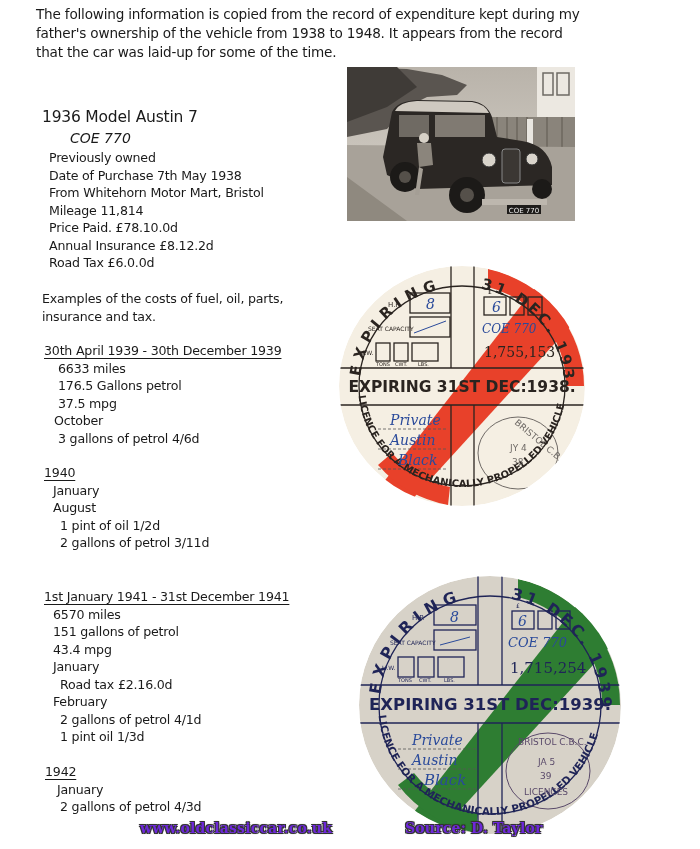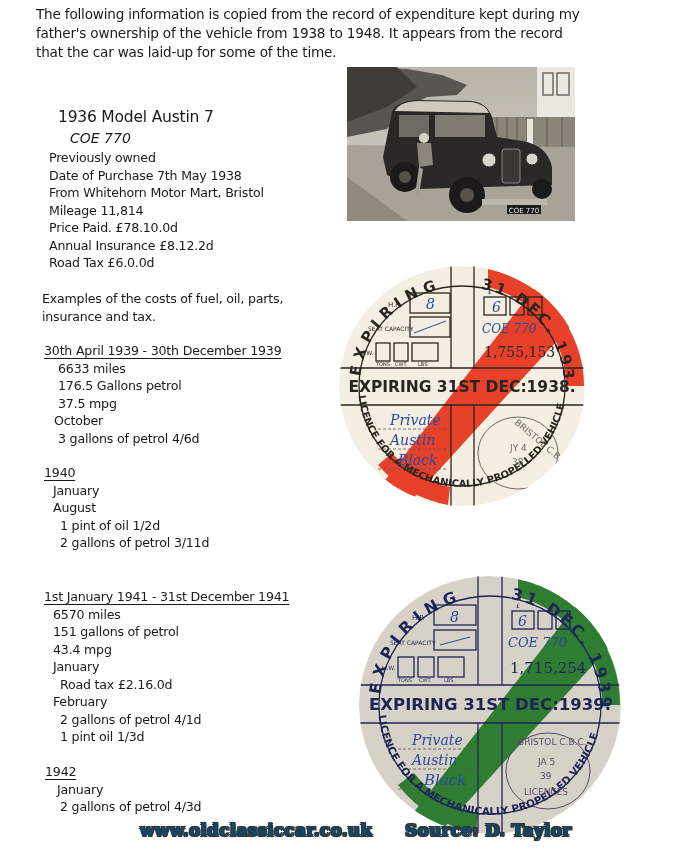--- a/index.html
+++ b/index.html
@@ -1,36 +1,36 @@
 <!DOCTYPE html>
 <html><head>
 <meta charset="utf-8">
 <style>
   html, body { margin: 0; padding: 0; background: #ffffff; }
   body { width: 700px; height: 849px; position: relative; overflow: hidden;
          font-family: "DejaVu Sans", sans-serif; color: #1a1a1a; }
   .abs { position: absolute; }
   .intro { left: 36px; top: 5px; width: 560px; font-size: 13.6px; line-height: 19px; letter-spacing: -0.2px; }
   .intro div { white-space: nowrap; }
-  .title { left: 42px; top: 108px; font-size: 15.5px; letter-spacing: -0.2px; margin-left: 16px; }
+  .title { left: 42px; top: 108px; font-size: 15.5px; letter-spacing: -0.2px; }
   .reg { left: 70px; top: 130px; font-size: 14px; font-style: italic; }
   .line { font-size: 12.6px; line-height: 17.5px; white-space: nowrap; letter-spacing: -0.2px; }
   .details { left: 49px; top: 149px; }
   .examples { left: 42px; top: 290px; font-size: 12.6px; line-height: 17.5px; }
   .section-head { text-decoration: underline; text-underline-offset: 3px; }
   .sec1 { left: 42px; top: 342px; }
   .sec2 { left: 42px; top: 464px; }
   .sec3 { left: 42px; top: 588px; }
   .sec4 { left: 42px; top: 763px; }
   .photo { left: 347px; top: 67px; width: 228px; height: 154px; overflow: hidden; }
   .disc { overflow: hidden; border-radius: 50%; }
   .disc1 { left: 338px; top: 265px; width: 248px; height: 242px; }
   .disc2 { left: 358px; top: 575px; width: 264px; height: 260px; }
-  .watermark { top: 820px; font-family: "DejaVu Serif", serif; font-weight: bold; font-size: 17px;
-               color: #0c4a6e; letter-spacing: 0.2px;
+  .watermark { top: 820px; font-family: "DejaVu Serif", serif; font-weight: bold; font-size: 14px;
+               color: #6d28d9; letter-spacing: 0.2px;
                text-shadow: -1px -1px 0 #333, 1px -1px 0 #333, -1px 1px 0 #333, 1px 1px 0 #333, 0 0 2px #000; }
   .wm-url { left: 140px; }
   .wm-src { left: 405px; }
 </style>
 </head>
 <body>
 
 <div class="abs intro">
   <div>The following information is copied from the record of expenditure kept during my</div>
   <div>father's ownership of the vehicle from 1938 to 1948.  It appears from the record</div>

